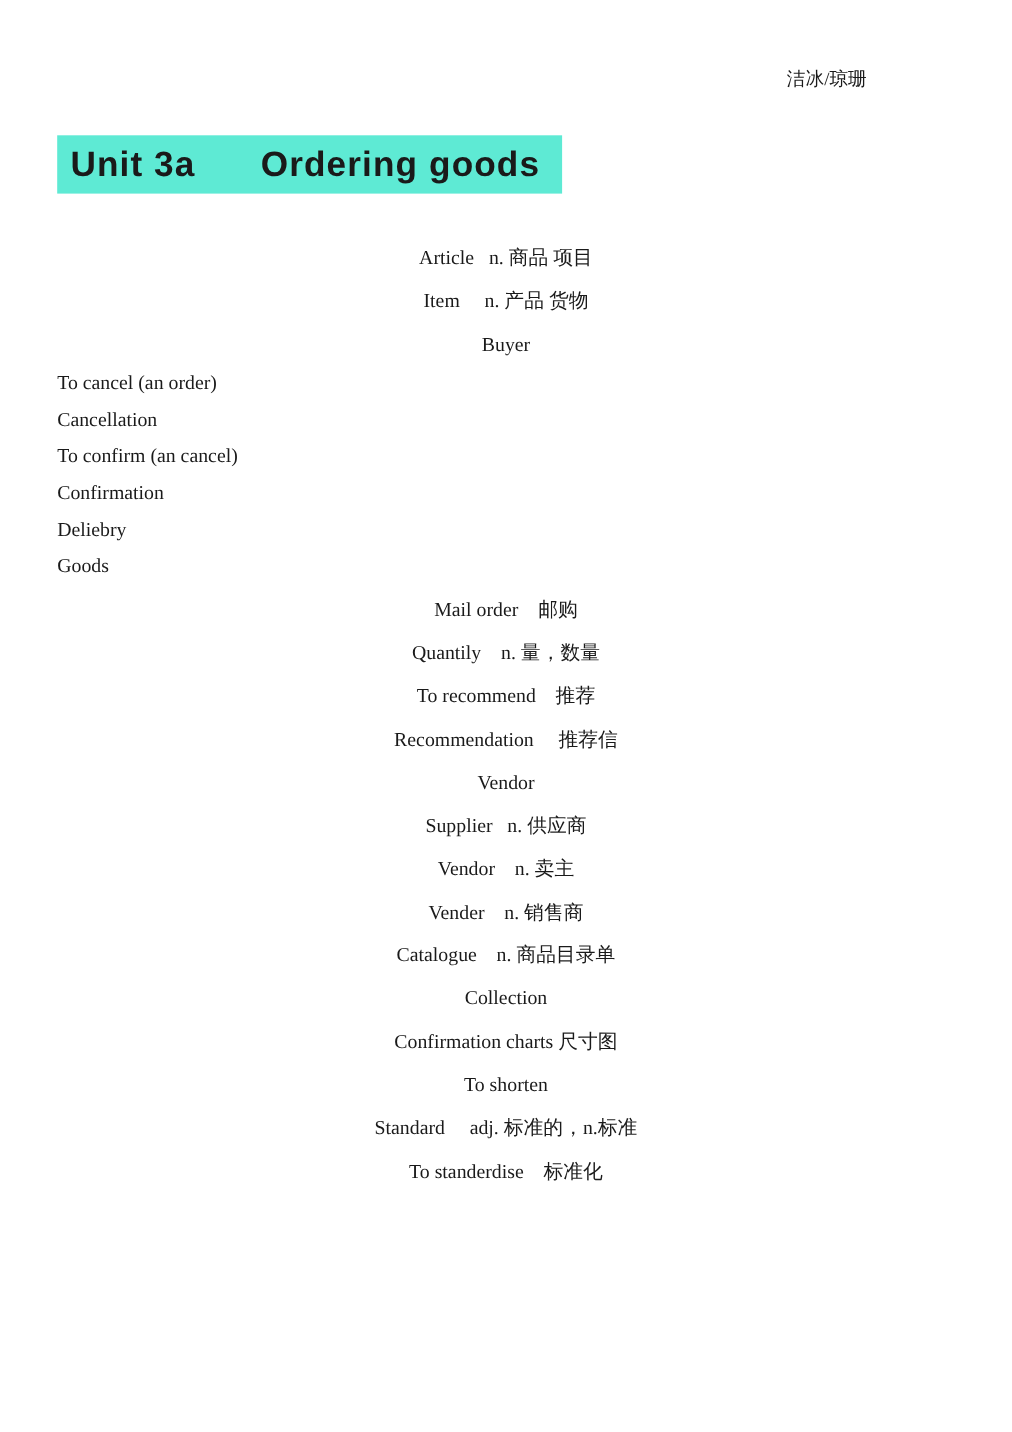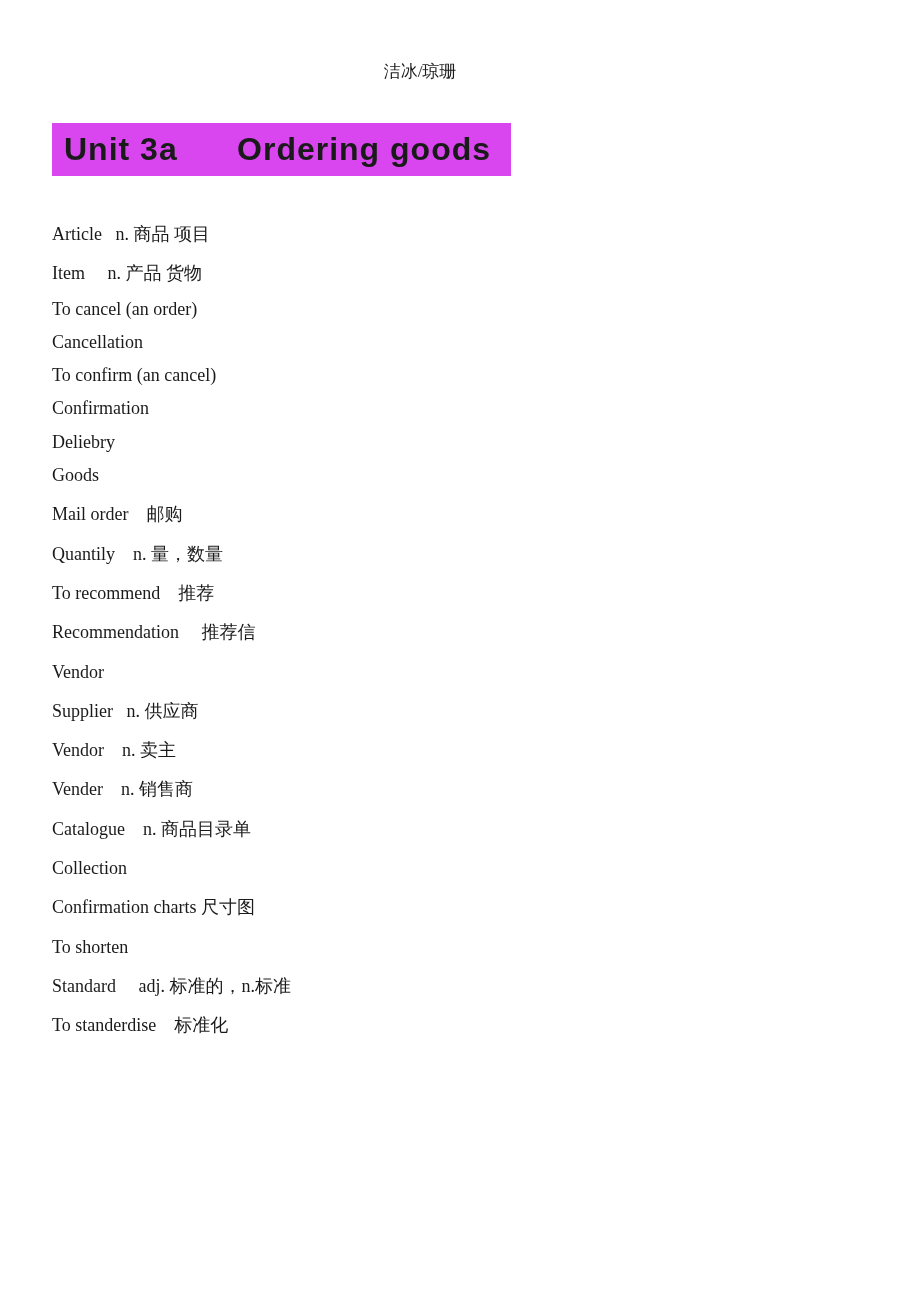--- a/index.html
+++ b/index.html
@@ -12,30 +12,30 @@
       background: #ffffff;
       font-family: "Times New Roman", Times, serif;
       font-size: 18px;
       color: #1a1a1a;
       width: 920px;
       min-height: 1302px;
       padding: 60px 52px 60px 52px;
     }
 
     .author-line {
-      text-align: center;
+      text-align: right;
       font-size: 17px;
       color: #1a1a1a;
       margin-bottom: 40px;
       padding-right: 80px;
     }
 
     .unit-title {
       display: inline-block;
-      background-color: #d946ef;
+      background-color: #5eead4;
       padding: 8px 20px 8px 12px;
       margin-bottom: 36px;
     }
 
     .unit-title h1 {
       font-size: 32px;
       font-weight: bold;
       color: #1a1a1a;
       font-family: Arial, sans-serif;
       letter-spacing: 1px;
@@ -46,20 +46,21 @@
     }
 
     .vocab-item {
       margin-bottom: 0px;
       line-height: 1.85;
     }
 
     .vocab-item.spaced {
       margin-top: 6px;
       margin-bottom: 2px;
+      text-align: center;
     }
   </style>
 </head>
 <body>
 
 
 
 <div class="author-line">
   <span>洁冰/琼珊</span>
 </div>
@@ -69,20 +70,23 @@
     <span>Unit 3a</span><span>&nbsp;&nbsp;&nbsp;&nbsp;&nbsp;&nbsp;</span><span>Ordering goods</span>
   </h1>
 </div>
 
 <ul class="vocab-list">
   <li class="vocab-item spaced">
     <span>Article &nbsp; n. 商品 项目</span>
   </li>
   <li class="vocab-item spaced">
     <span>Item &nbsp;&nbsp;&nbsp; n. 产品 货物</span>
+  </li>
+  <li class="vocab-item spaced">
+    <span>Buyer</span>
   </li>
   <li class="vocab-item">
     <span>To cancel (an order)</span>
   </li>
   <li class="vocab-item">
     <span>Cancellation</span>
   </li>
   <li class="vocab-item">
     <span>To confirm (an cancel)</span>
   </li>

